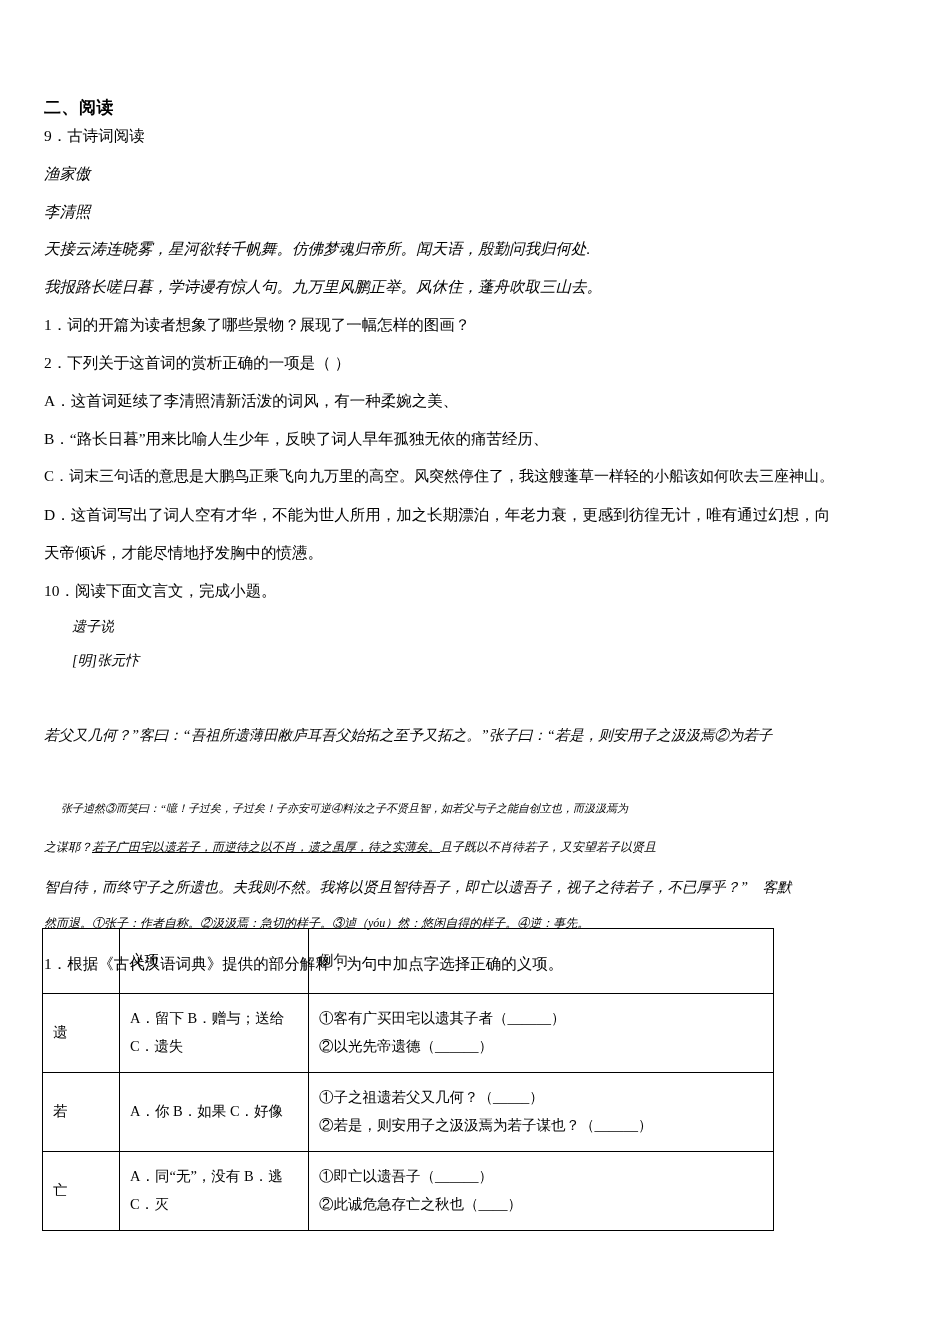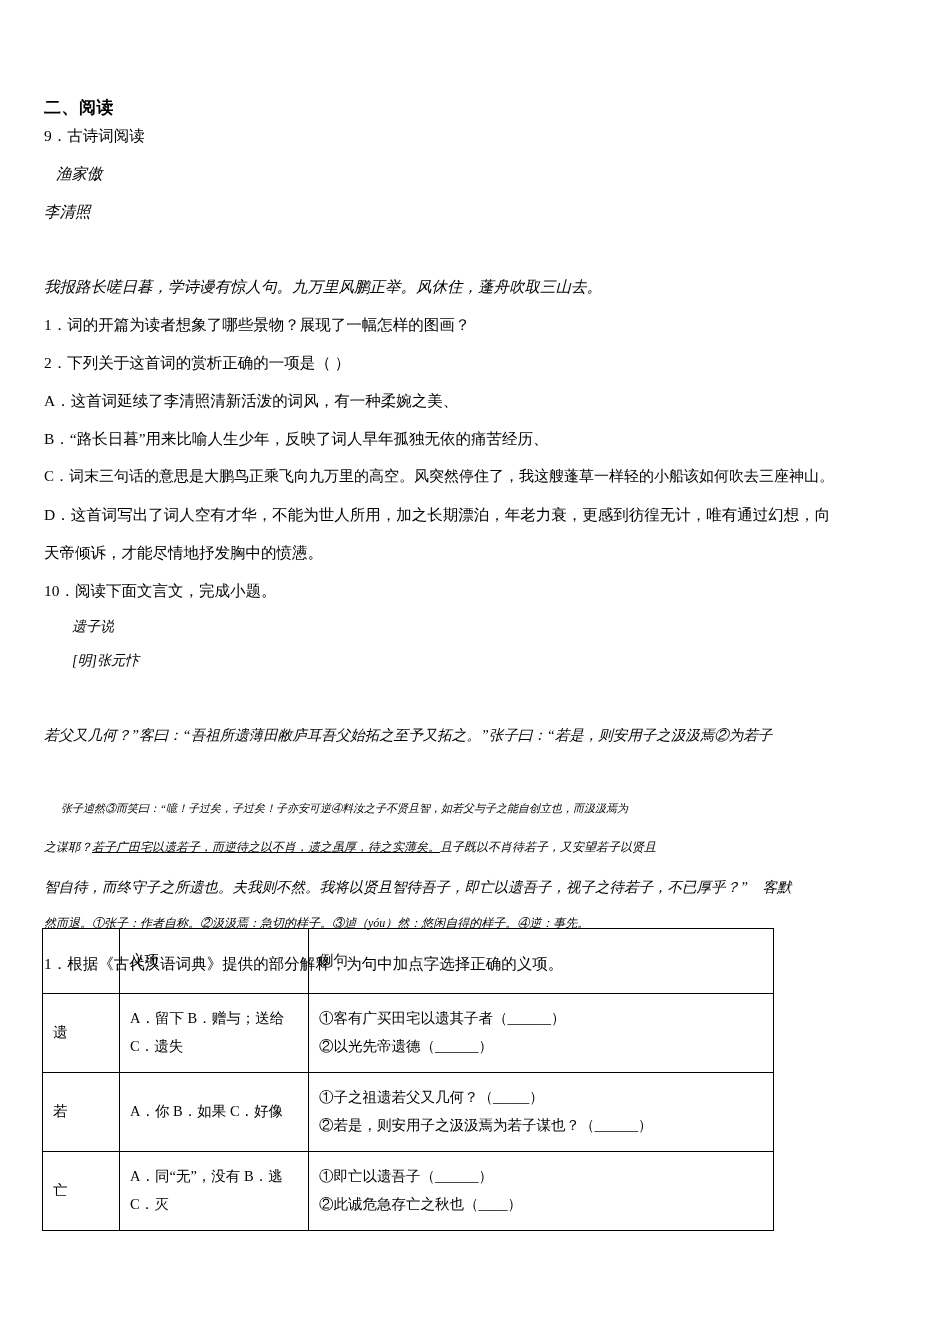--- a/index.html
+++ b/index.html
@@ -76,24 +76,25 @@
 </style>
 </head>
 <body>
 
 <div class="page">
 
   <div class="section-title">二、阅读</div>
 
   <div class="line song" style="top:126px;">9．古诗词阅读</div>
 
-  <div class="line kai" style="top:164px;margin-left:12px;">渔家傲</div>
+  <div class="line kai" style="top:164px;">渔家傲</div>
 
   <div class="line kai" style="top:202px;">李清照</div>
 
+  <div class="line kai" style="top:239px;">天接云涛连晓雾，星河欲转千帆舞。仿佛梦魂归帝所。闻天语，殷勤问我归何处.</div>
 
   <div class="line kai" style="top:277px;">我报路长嗟日暮，学诗谩有惊人句。九万里风鹏正举。风休住，蓬舟吹取三山去。</div>
 
   <div class="line song" style="top:315px;">1．词的开篇为读者想象了哪些景物？展现了一幅怎样的图画？</div>
 
   <div class="line song" style="top:353px;">2．下列关于这首词的赏析正确的一项是（        ）</div>
 
   <div class="line song" style="top:391px;">A．这首词延续了李清照清新活泼的词风，有一种柔婉之美、</div>
 
   <div class="line song" style="top:429px;">B．“路长日暮”用来比喻人生少年，反映了词人早年孤独无依的痛苦经历、</div>

